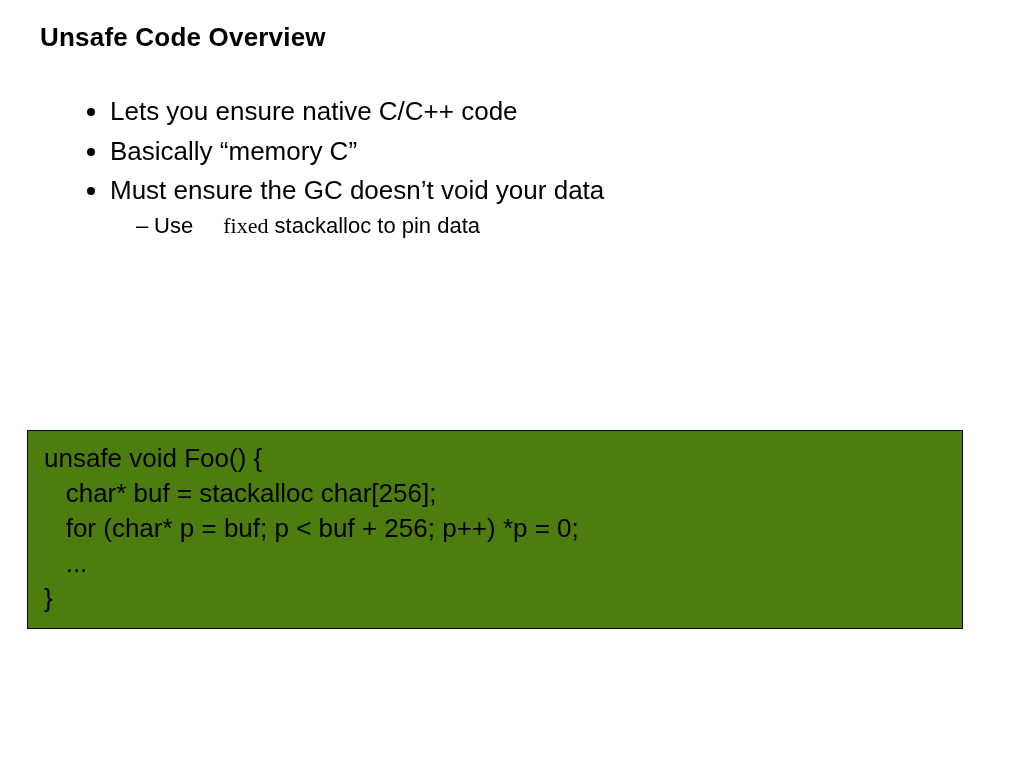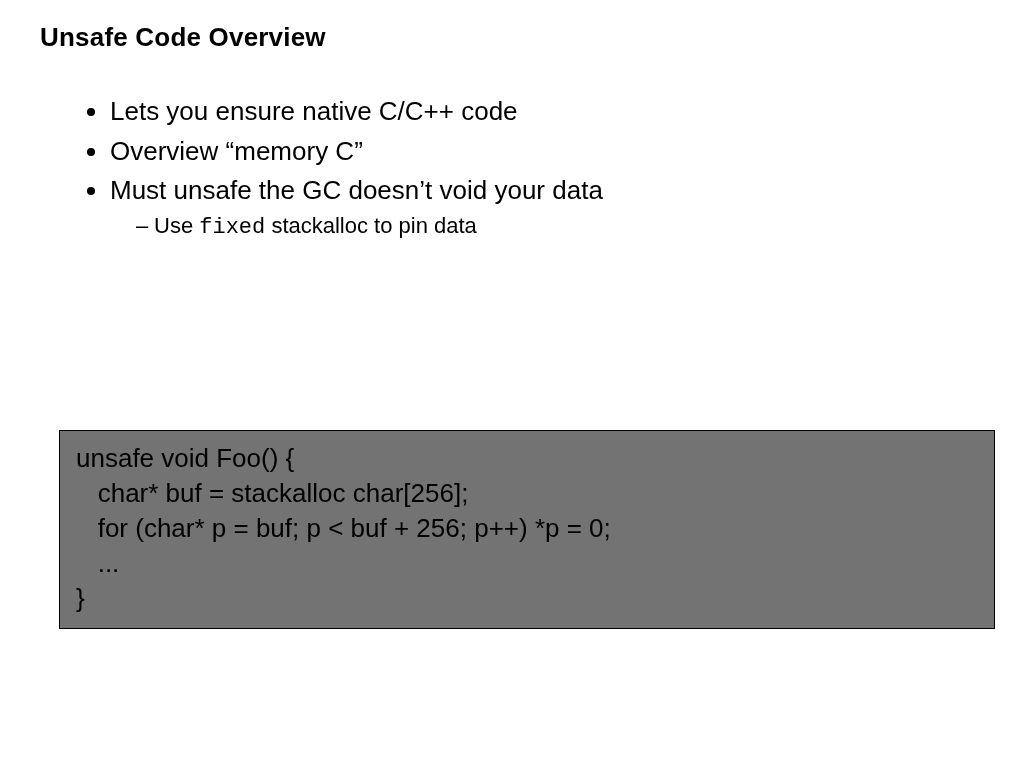--- a/index.html
+++ b/index.html
@@ -5,48 +5,48 @@
   * { margin: 0; padding: 0; box-sizing: border-box; }
   html, body { width: 1024px; height: 768px; background: #fff; font-family: Verdana, Geneva, sans-serif; color: #000; }
   .slide { width: 1007px; height: 768px; position: relative; padding: 22px 40px 0 40px; }
   .title { font-size: 26px; font-weight: bold; letter-spacing: 0.2px; margin-bottom: 40px; }
   .body { padding-left: 30px; }
   ul.top { list-style: disc; padding-left: 40px; }
   ul.top > li { font-size: 26px; line-height: 1.45; margin-bottom: 2px; }
   ul.sub { list-style: none; padding-left: 26px; margin-top: 2px; }
   ul.sub > li { font-size: 22px; line-height: 1.3; margin-bottom: 6px; position: relative; padding-left: 18px; max-width: 720px; }
   ul.sub > li::before { content: "–"; position: absolute; left: 0; top: 0; }
-  .mono { font-family: Liberation Mono, monospace; }
+  .mono { font-family: Liberation Serif, serif; margin-left: 24px; }
   .codebox {
     position: absolute;
-    left: 59px;
+    left: 27px;
     top: 430px;
     width: 936px;
-    background: #737373;
+    background: #4d7c0f;
     border: 1px solid #000;
     padding: 10px 16px 12px 16px;
     font-size: 26px;
     line-height: 1.35;
     white-space: pre;
     font-family: Verdana, Geneva, sans-serif;
     color: #000;
   }
 </style>
 </head>
 <body>
 
 <div class="slide">
   <div class="title">Unsafe Code Overview</div>
 
   <div class="body">
     <ul class="top">
       <li>Lets you ensure native C/C++ code</li>
-      <li><span>Overview </span><span>“memory C”</span></li>
+      <li><span>Basically </span><span>“memory C”</span></li>
       <li>
-        <span>Must unsafe the GC doesn</span><span>’</span><span>t void your data</span>
+        <span>Must ensure the GC doesn</span><span>’</span><span>t void your data</span>
         <ul class="sub">
           <li><span>Use </span><span class="mono">fixed</span><span> stackalloc to pin data</span></li>
         </ul>
       </li>
     </ul>
   </div>
 
   <div class="codebox">unsafe void Foo() {
    char* buf = stackalloc char[256];
    for (char* p = buf; p &lt; buf + 256; p++) *p = 0;

